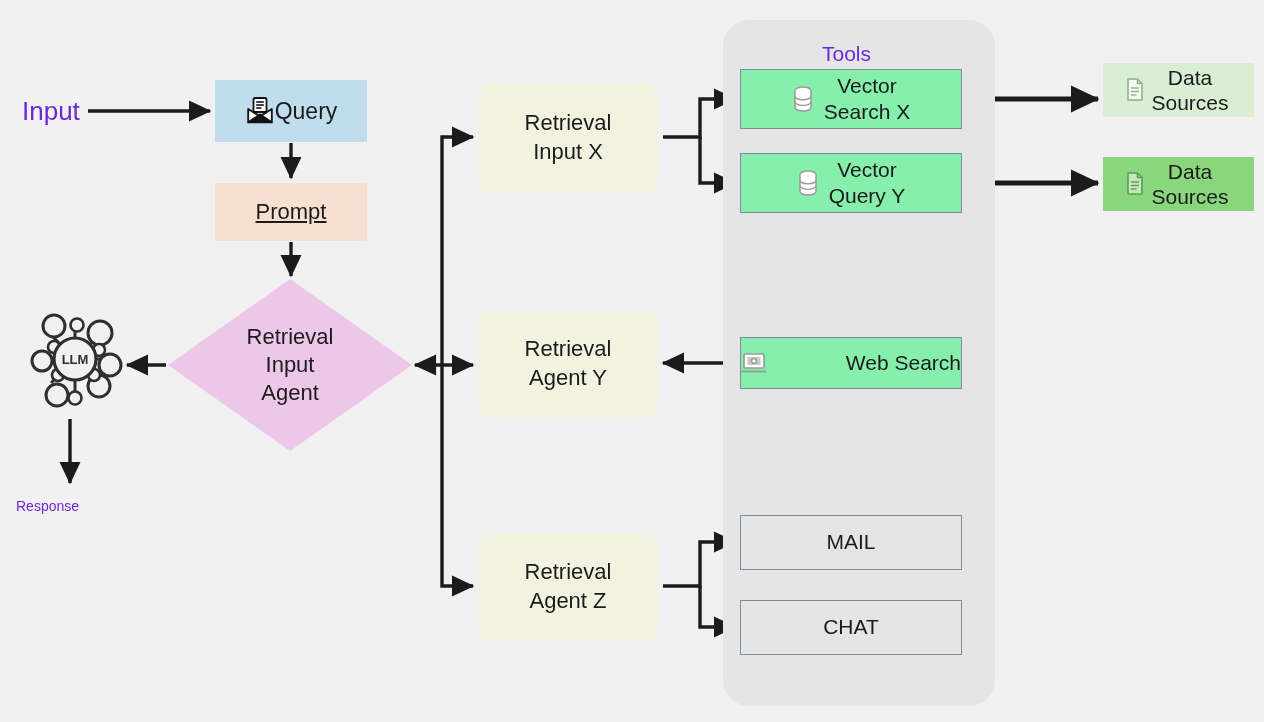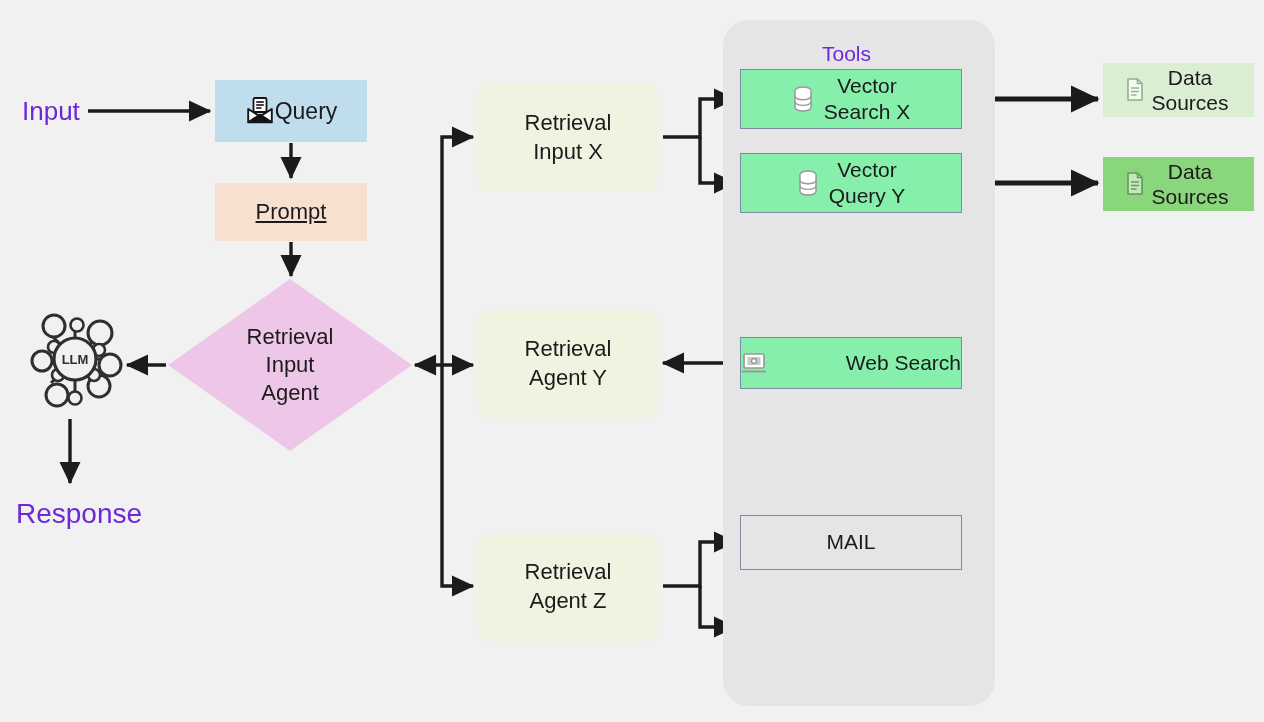--- a/index.html
+++ b/index.html
@@ -33,21 +33,21 @@
     white-space: pre;
   }
 
   
   #input-label {
     left: 22px; top: 96px;
     font-size: 26px;
   }
   #response-label {
     left: 16px; top: 498px;
-    font-size: 28px;
+    font-size: 14px;
   }
 
   #query-box {
     left: 215px; top: 80px;
     width: 152px; height: 62px;
     background: #bfdded;
     font-size: 23px;
   }
   #prompt-box {
     left: 215px; top: 183px;
@@ -337,20 +337,23 @@
         <path d="M1.5,19.5 L24.5,19.5" stroke="#9a9a9a" stroke-width="1.8" stroke-linecap="round"></path>
       </svg>
     </span>
     <span>Web Search</span>
   </div>
 
   <div id="mail-box" class="node tool-box transparent">
     <span>MAIL</span>
   </div>
 
+  <div id="chat-box" class="node tool-box transparent">
+    <span>CHAT</span>
+  </div>
 
   <div id="source-light" class="node source-box">
     <span class="icon-wrap">
       <svg width="22" height="26" viewBox="0 0 22 26">
         <path d="M4,2 L13.5,2 L18,6.5 L18,23 L4,23 Z" fill="#f4faf2" stroke="#8fb389" stroke-width="1.6" stroke-linejoin="round"></path>
         <path d="M13.5,2 L13.5,6.5 L18,6.5" fill="none" stroke="#8fb389" stroke-width="1.6" stroke-linejoin="round"></path>
         <line x1="7" y1="11" x2="15" y2="11" stroke="#8fb389" stroke-width="1.4"></line>
         <line x1="7" y1="14.5" x2="15" y2="14.5" stroke="#8fb389" stroke-width="1.4"></line>
         <line x1="7" y1="18" x2="12.5" y2="18" stroke="#8fb389" stroke-width="1.4"></line>
       </svg>

